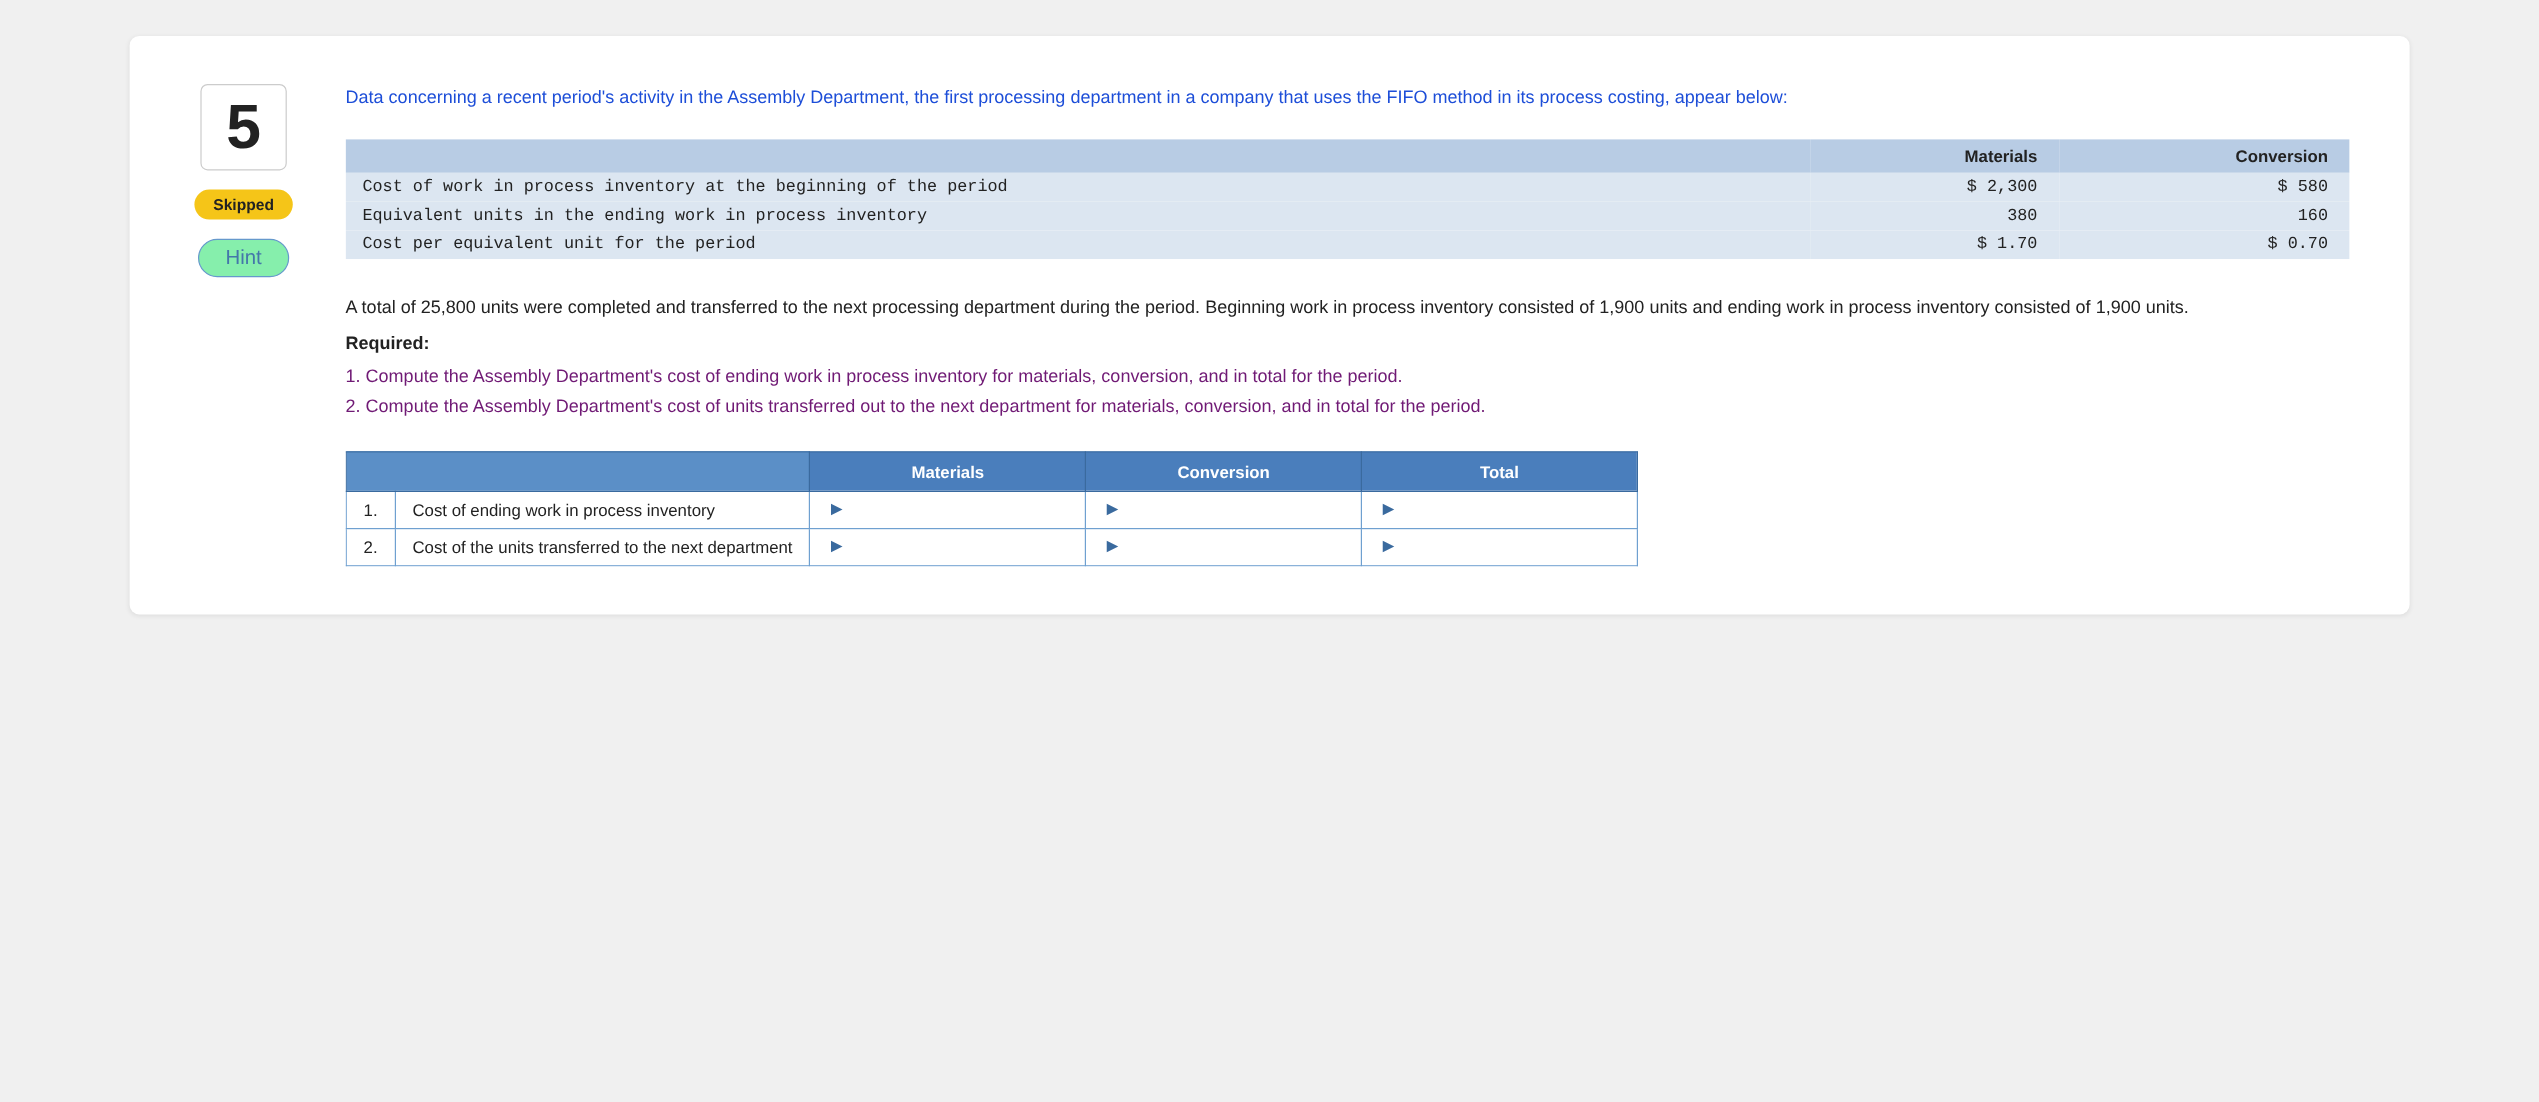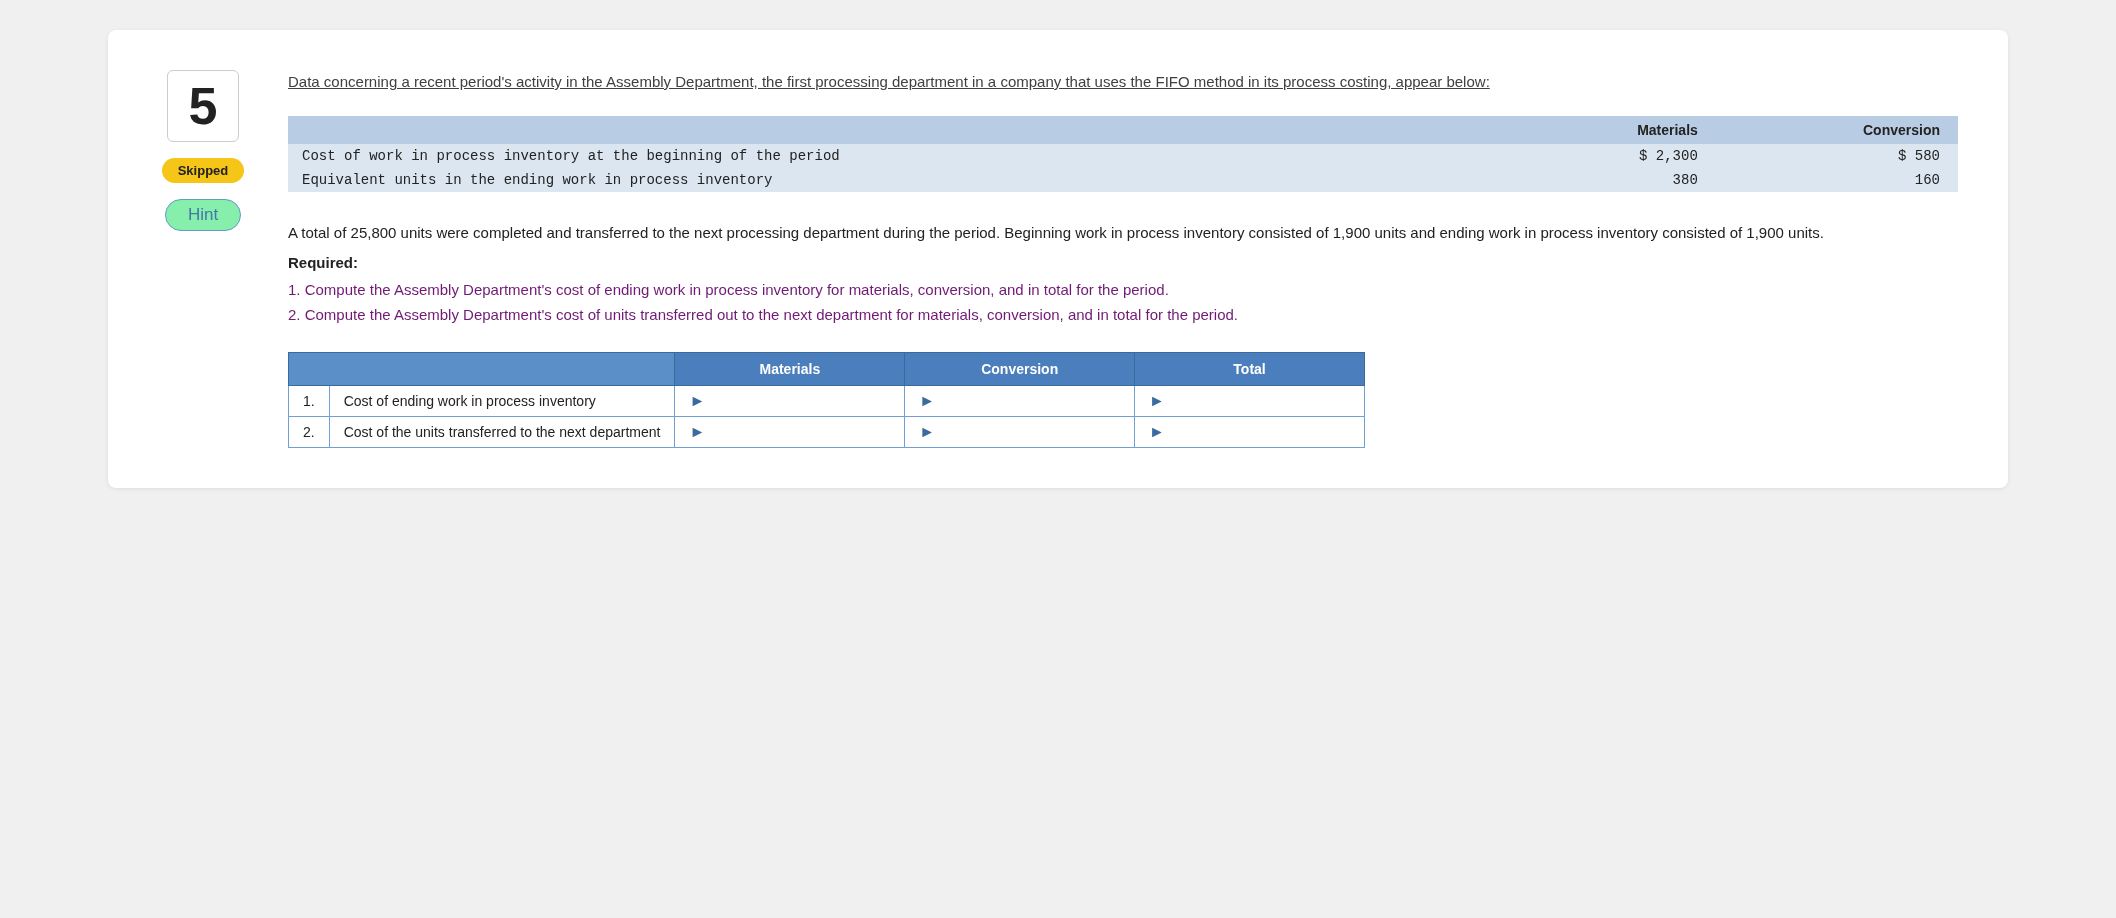--- a/index.html
+++ b/index.html
@@ -60,22 +60,21 @@
       background: #86efac;
       cursor: pointer;
     }
     .right-col {
       flex: 1;
     }
     .intro-text {
       font-size: 15px;
       line-height: 1.6;
       margin-bottom: 22px;
-      color: #404040;
-      text-decoration: underline;
+      color: #1d4ed8;
     }
     
     .data-table-wrapper {
       margin-bottom: 28px;
       overflow-x: auto;
     }
     .data-table {
       width: 100%;
       border-collapse: collapse;
       font-family: 'Courier New', Courier, monospace;
@@ -226,20 +225,25 @@
             <tr>
               <td class="label-col">Cost of work in process inventory at the beginning of the period</td>
               <td>$ 2,300</td>
               <td>$    580</td>
             </tr>
             <tr>
               <td class="label-col">Equivalent units in the ending work in process inventory</td>
               <td>380</td>
               <td>160</td>
             </tr>
+            <tr>
+              <td class="label-col">Cost per equivalent unit for the period</td>
+              <td>$ 1.70</td>
+              <td>$ 0.70</td>
+            </tr>
           </tbody>
         </table>
       </div>
 
       <p class="description-text">A total of 25,800 units were completed and transferred to the next processing department during the period. Beginning work in process inventory consisted of 1,900 units and ending work in process inventory consisted of 1,900 units.</p>
 
       <div class="required-section">
         <div class="required-title">Required:</div>
         <div class="required-item">1. Compute the Assembly Department's cost of ending work in process inventory for materials, conversion, and in total for the period.</div>
         <div class="required-item">2. Compute the Assembly Department's cost of units transferred out to the next department for materials, conversion, and in total for the period.</div>

